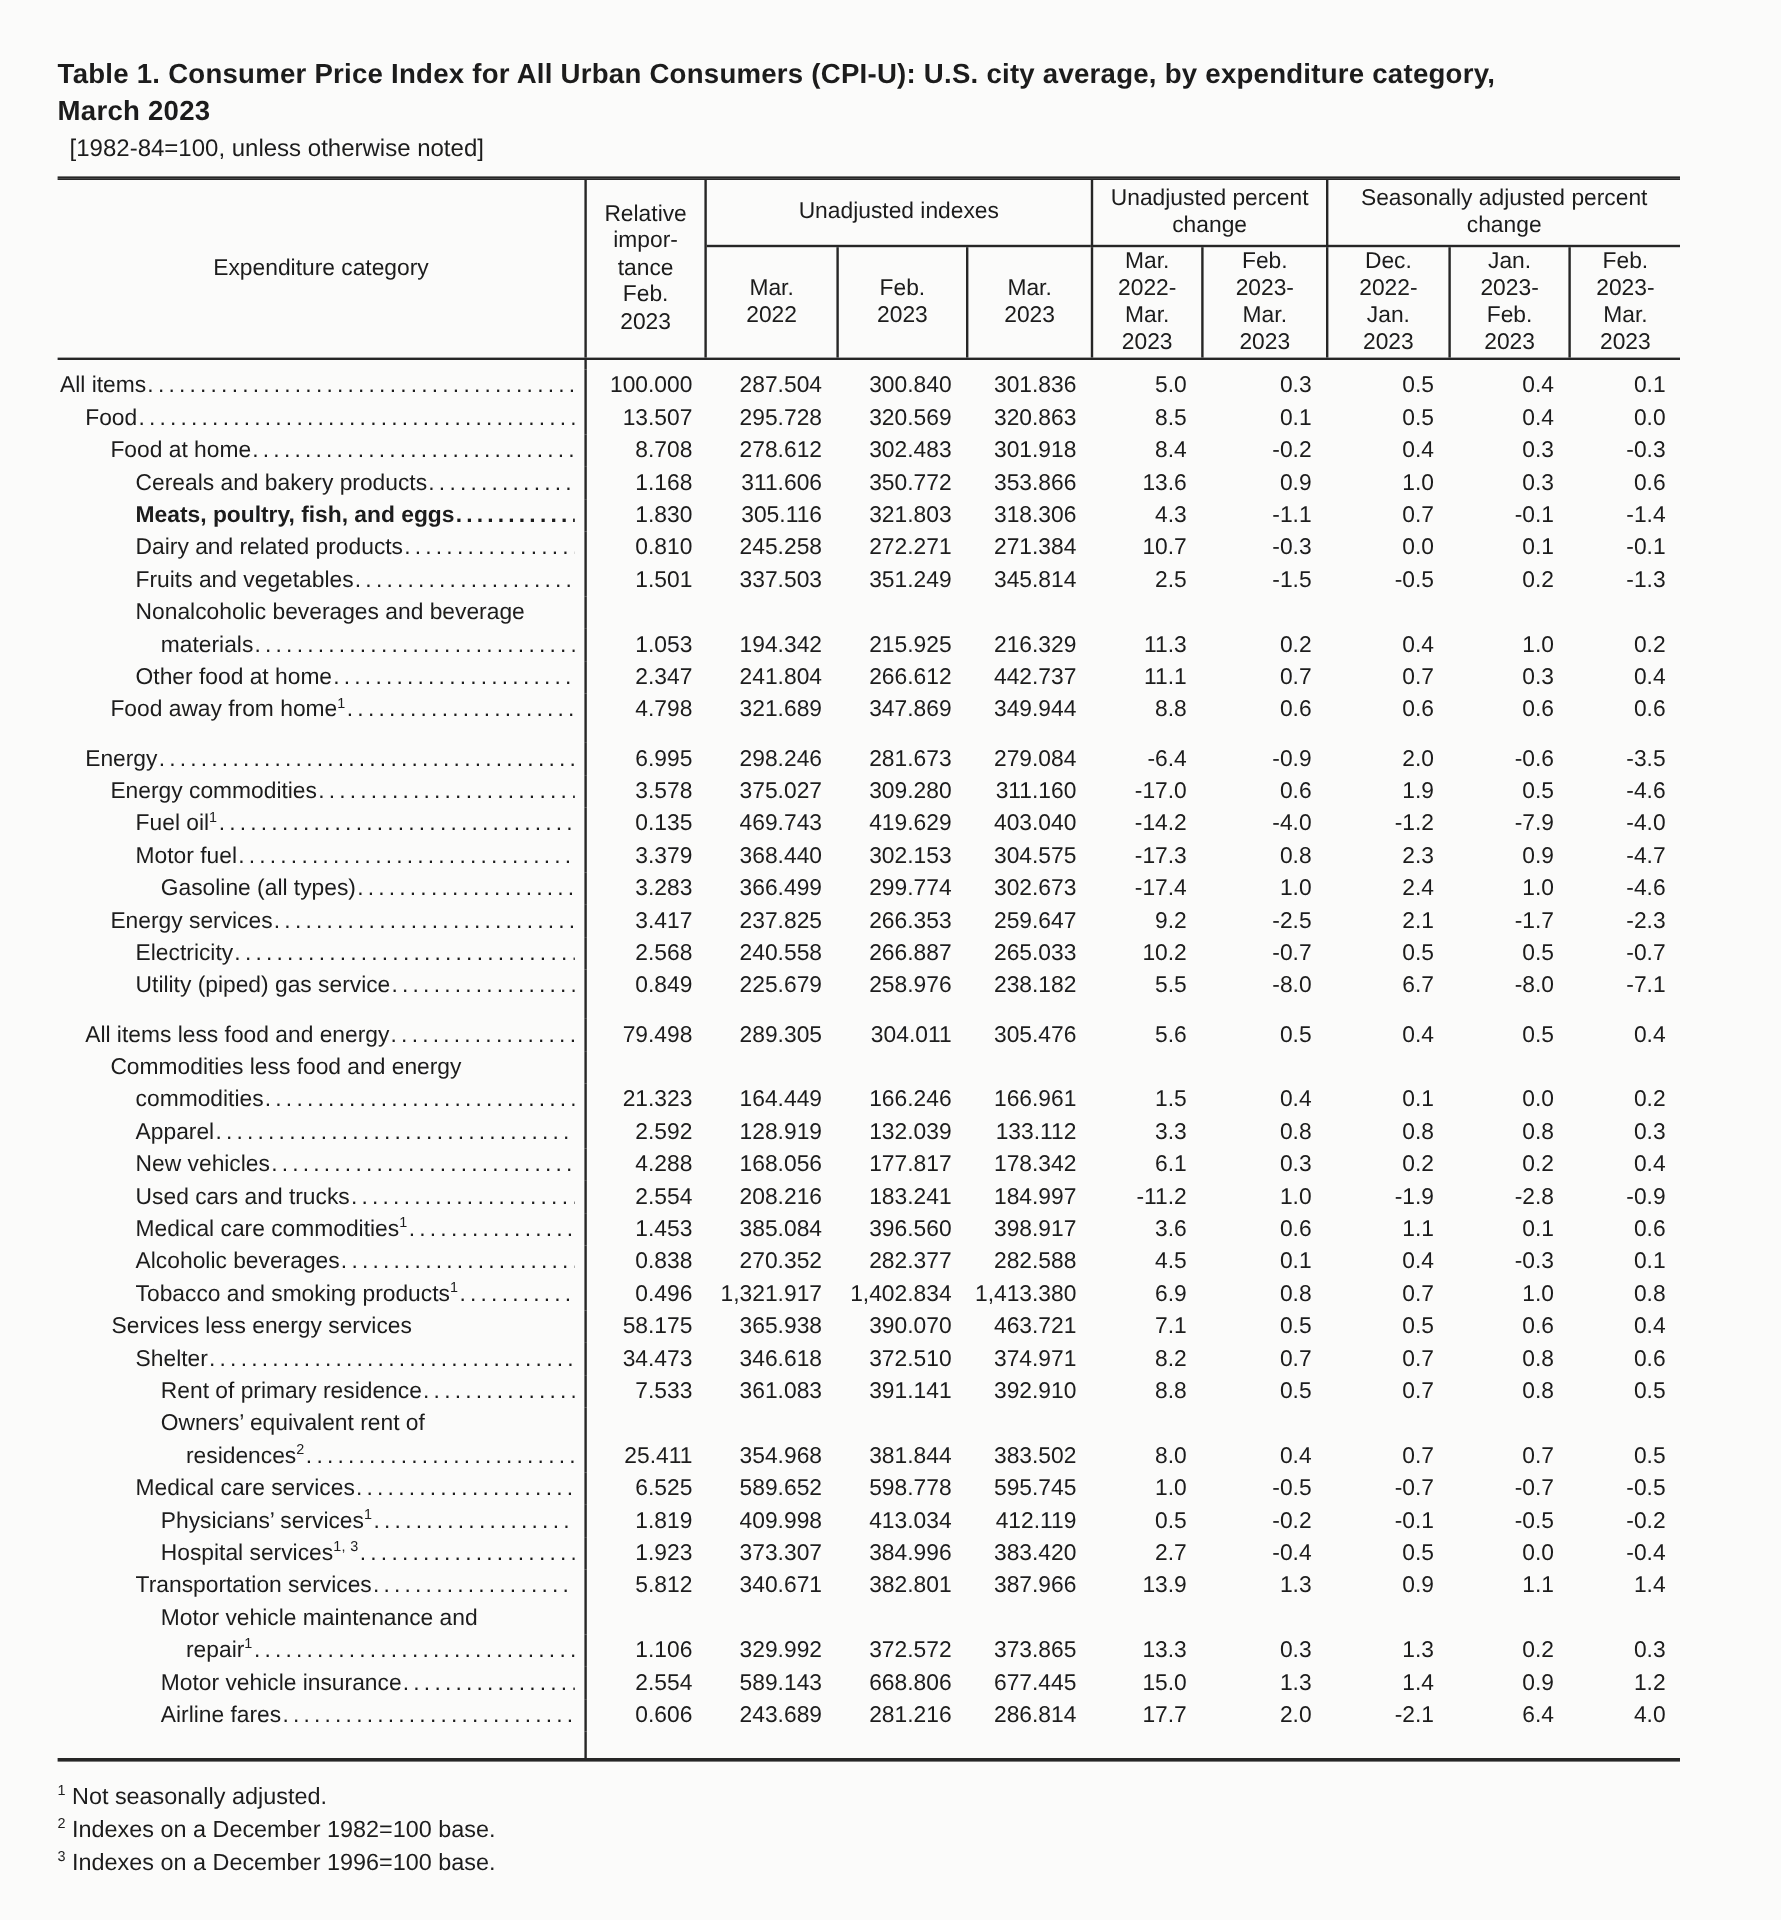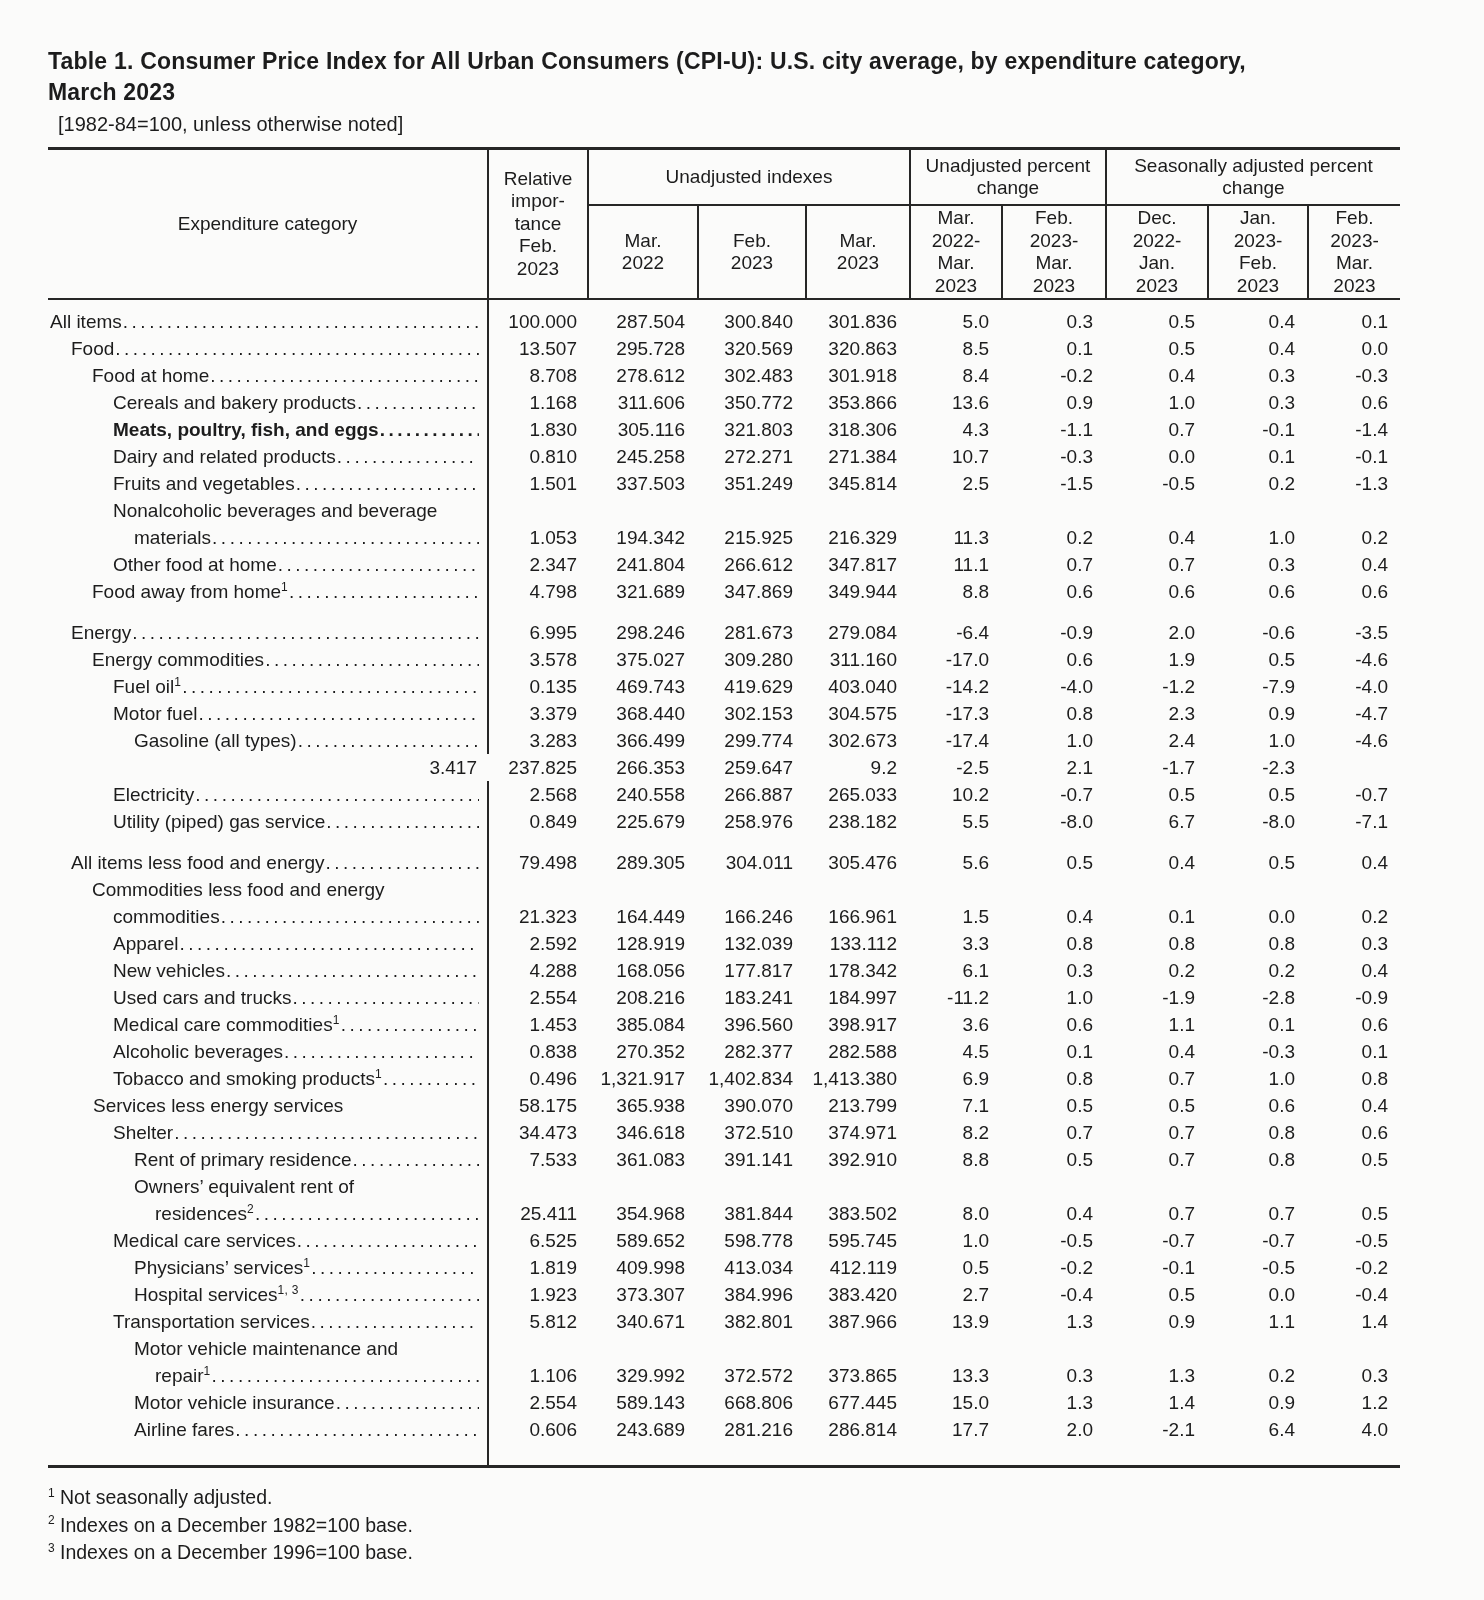--- a/index.html
+++ b/index.html
@@ -260,21 +260,21 @@
         <div class="td num">0.2</div>
       </div>
       <div class="tr">
         <div class="td cat" style="padding-left: 65px;">
           <span class="cat-text">Other food at home</span>
           <span class="leader"></span>
         </div>
         <div class="td num">2.347</div>
         <div class="td num">241.804</div>
         <div class="td num">266.612</div>
-        <div class="td num">347.817</div>
+        <div class="td num">442.737</div>
         <div class="td num">11.1</div>
         <div class="td num">0.7</div>
         <div class="td num">0.7</div>
         <div class="td num">0.3</div>
         <div class="td num">0.4</div>
       </div>
       <div class="tr">
         <div class="td cat" style="padding-left: 44px;">
           <span class="cat-text">Food away from home<sup>1</sup></span>
           <span class="leader"></span>
@@ -372,20 +372,24 @@
         <div class="td num">366.499</div>
         <div class="td num">299.774</div>
         <div class="td num">302.673</div>
         <div class="td num">-17.4</div>
         <div class="td num">1.0</div>
         <div class="td num">2.4</div>
         <div class="td num">1.0</div>
         <div class="td num">-4.6</div>
       </div>
       <div class="tr">
+        <div class="td cat" style="padding-left: 44px;">
+          <span class="cat-text">Energy services</span>
+          <span class="leader"></span>
+        </div>
         <div class="td num">3.417</div>
         <div class="td num">237.825</div>
         <div class="td num">266.353</div>
         <div class="td num">259.647</div>
         <div class="td num">9.2</div>
         <div class="td num">-2.5</div>
         <div class="td num">2.1</div>
         <div class="td num">-1.7</div>
         <div class="td num">-2.3</div>
       </div>
@@ -568,21 +572,21 @@
         <div class="td num">0.8</div>
       </div>
       <div class="tr">
         <div class="td cat" style="padding-left: 44px; flex-direction: column;">
           <span class="cat-text">Services less energy services</span>
           <span class="leader"></span>
         </div>
         <div class="td num">58.175</div>
         <div class="td num">365.938</div>
         <div class="td num">390.070</div>
-        <div class="td num">213.799</div>
+        <div class="td num">463.721</div>
         <div class="td num">7.1</div>
         <div class="td num">0.5</div>
         <div class="td num">0.5</div>
         <div class="td num">0.6</div>
         <div class="td num">0.4</div>
       </div>
       <div class="tr">
         <div class="td cat" style="padding-left: 65px;">
           <span class="cat-text">Shelter</span>
           <span class="leader"></span>

